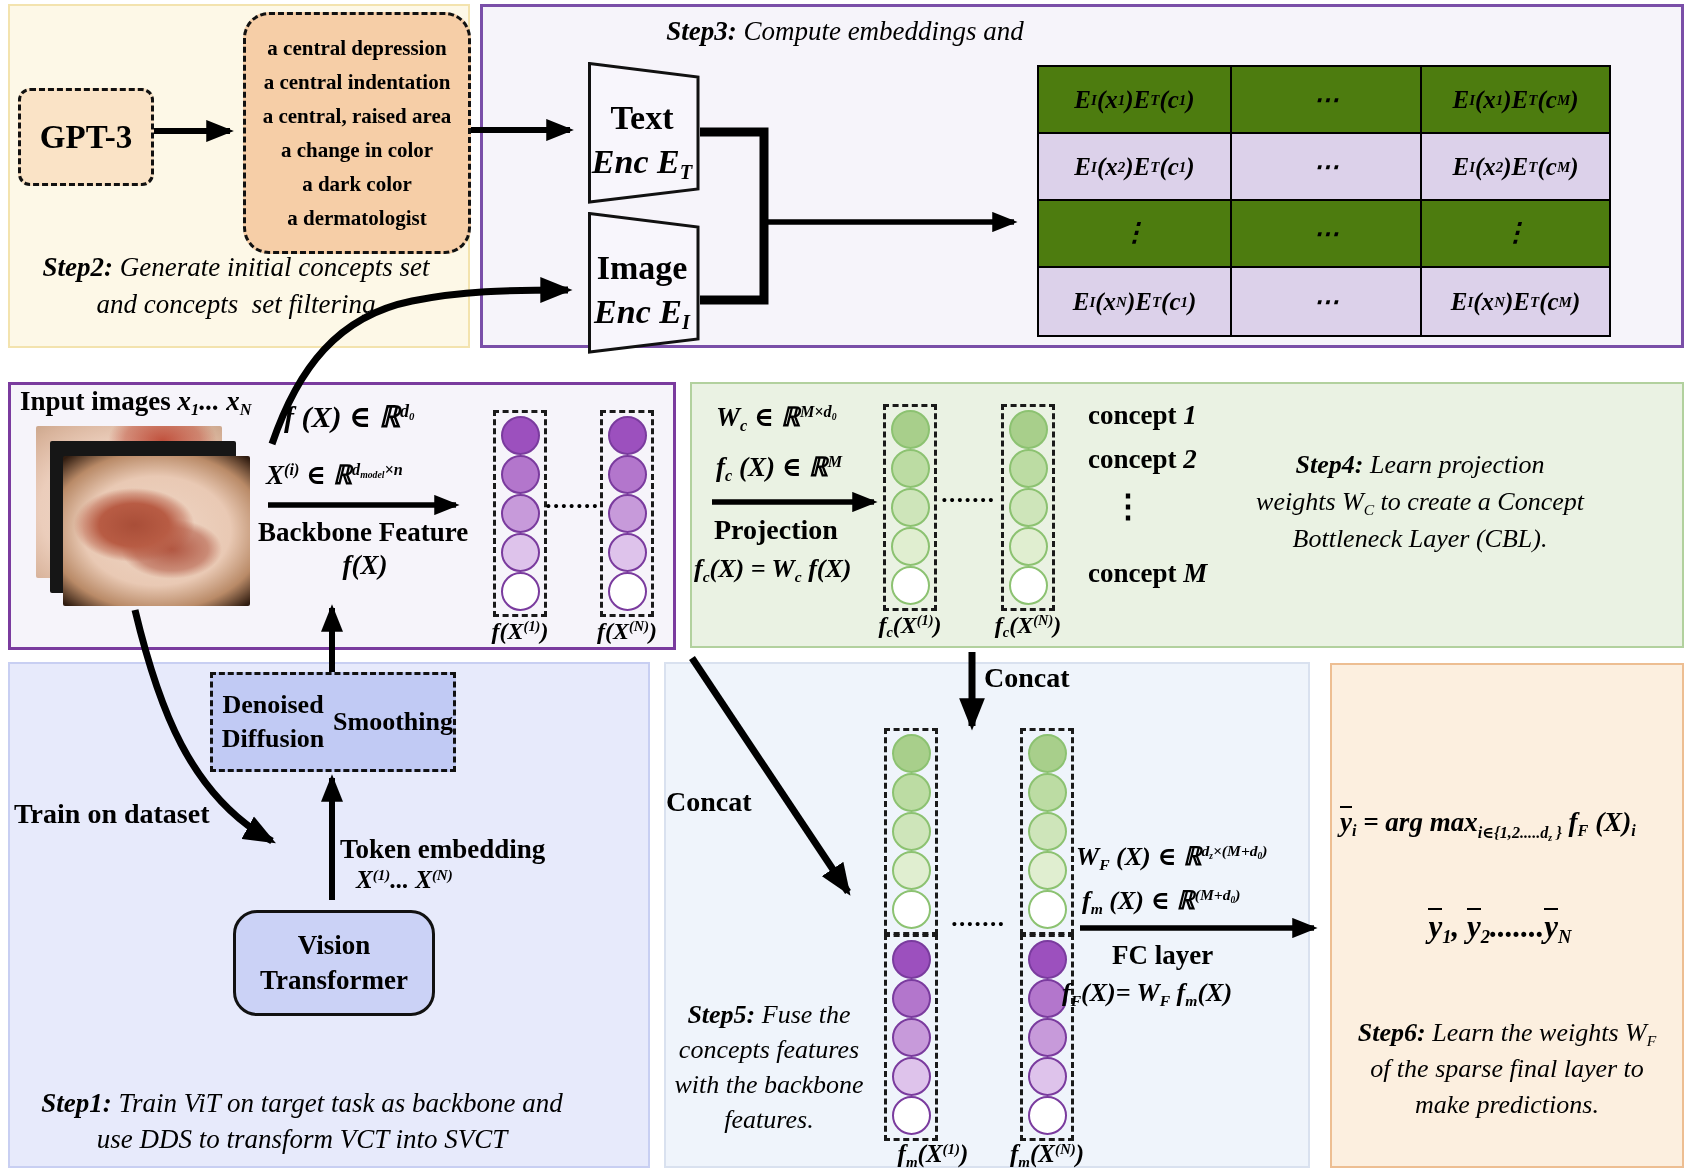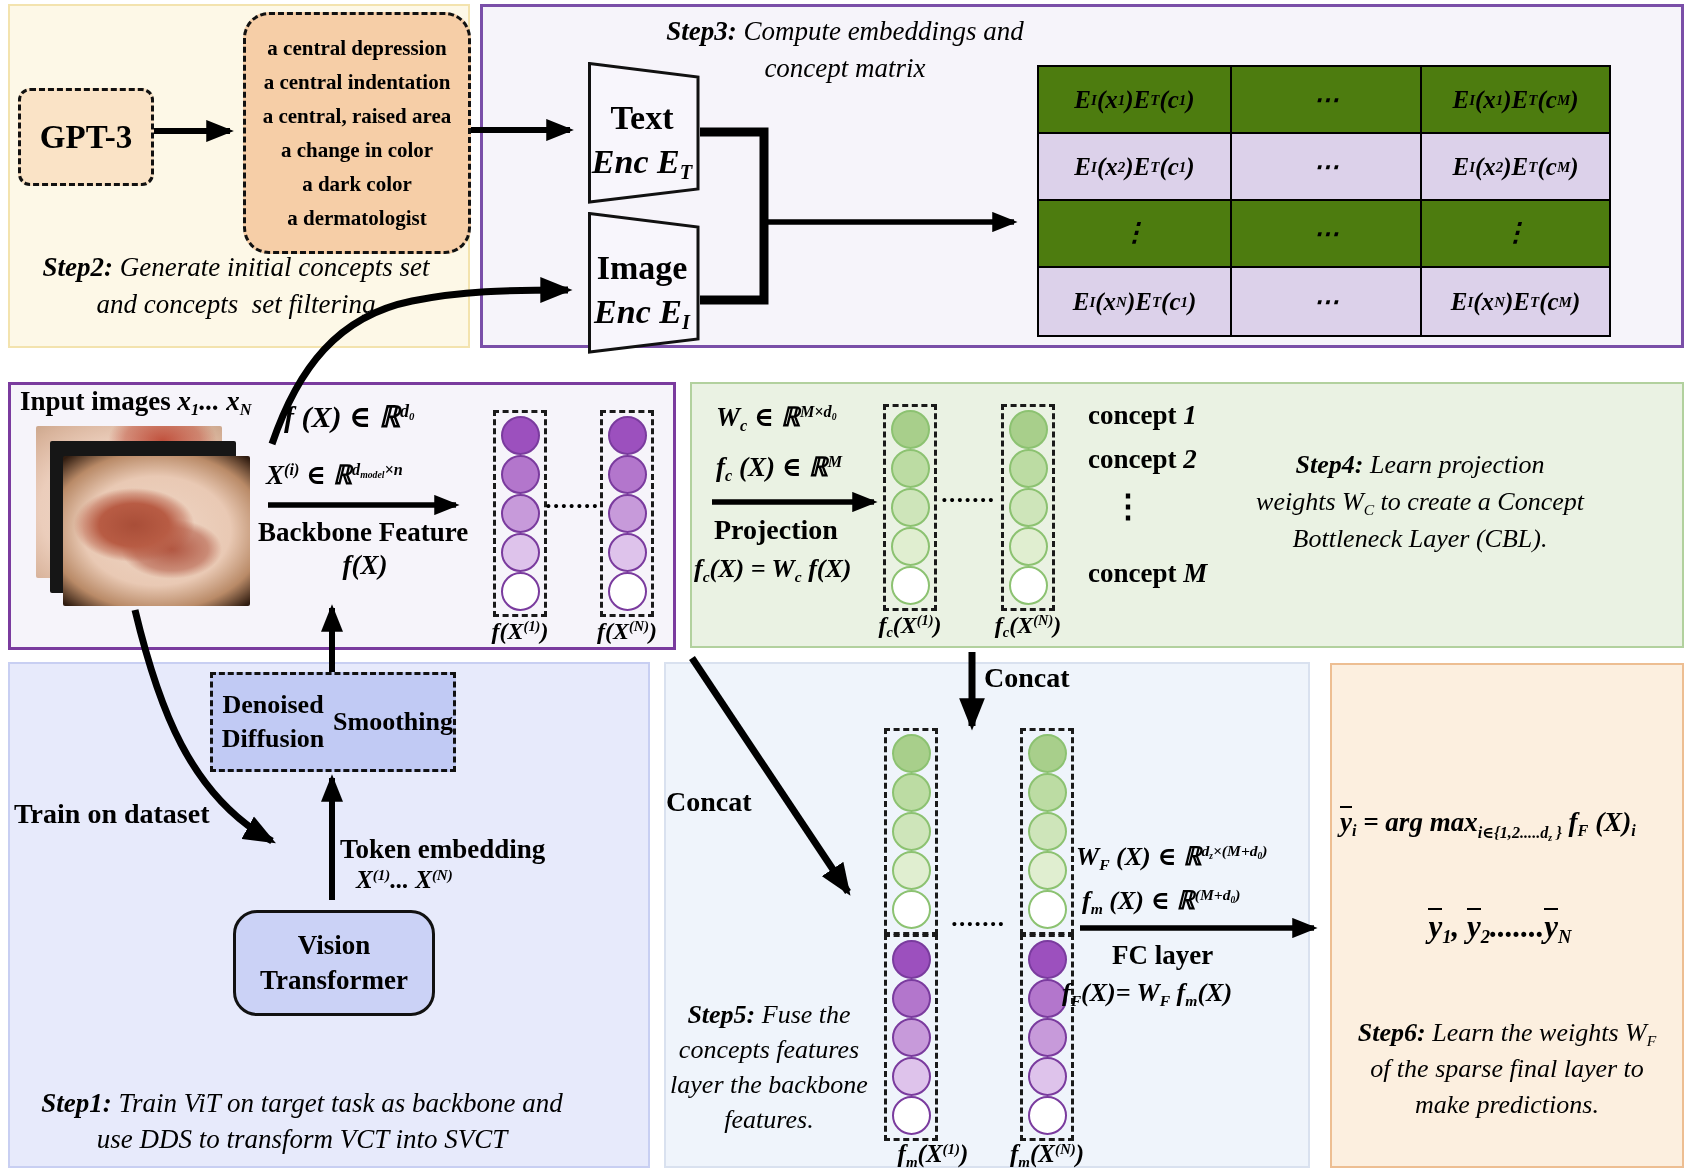--- a/index.html
+++ b/index.html
@@ -121,21 +121,20 @@
     <div>a central indentation</div>
     <div>a central, raised area</div>
     <div>a change in color</div>
     <div>a dark color</div>
     <div>a dermatologist</div>
   </div>
   <div class="t cap" style="left:10px;top:252px;width:452px;"><span class="pfx">Step2:</span><span> Generate initial concepts set</span></div>
   <div class="t cap" style="left:10px;top:289px;width:452px;">and concepts  set filtering</div>
 
   <div class="t cap" style="left:595px;top:16px;width:500px;"><span class="pfx">Step3:</span><span> Compute embeddings and</span></div>
-  <div class="t cap" style="left:595px;top:53px;width:500px;">concept matrix</div>
 
   <svg class="enc-svg" style="top:62px;">
     <polygon points="1.5,1.5 110,15 110,127 1.5,140" fill="#F8F6FC" stroke="#111" stroke-width="3"></polygon>
   </svg>
   <div class="enc-label" style="top:96px;">
     <div>Text</div>
     <div class="i">Enc E<sub>T</sub></div>
   </div>
 
   <svg class="enc-svg" style="top:212px;">
@@ -271,21 +270,21 @@
   <div class="t math" style="left:1076px;top:842px;font-size:26px;">W<sub>F</sub> (X) ∈ ℝ<sup>d<sub>z</sub>×(M+d<sub>0</sub>)</sup></div>
   <div class="t math" style="left:1082px;top:886px;font-size:26px;">f<sub>m</sub> (X) ∈ ℝ<sup>(M+d<sub>0</sub>)</sup></div>
   <div class="t b" style="left:1112px;top:940px;font-size:27px;">FC layer</div>
   <div class="t math" style="left:1062px;top:978px;font-size:26px;">f<sub>F</sub>(X)= W<sub>F</sub> f<sub>m</sub>(X)</div>
 
   <div class="t math" style="left:868px;top:1140px;width:130px;text-align:center;font-size:25px;">f<sub>m</sub>(X<sup>(1)</sup>)</div>
   <div class="t math" style="left:982px;top:1140px;width:130px;text-align:center;font-size:25px;">f<sub>m</sub>(X<sup>(N)</sup>)</div>
 
   <div class="t cap" style="left:655px;top:1000px;width:228px;font-size:26px;"><span class="pfx">Step5:</span><span> Fuse the</span></div>
   <div class="t cap" style="left:655px;top:1035px;width:228px;font-size:26px;">concepts features</div>
-  <div class="t cap" style="left:655px;top:1070px;width:228px;font-size:26px;">layer the backbone</div>
+  <div class="t cap" style="left:655px;top:1070px;width:228px;font-size:26px;">with the backbone</div>
   <div class="t cap" style="left:655px;top:1105px;width:228px;font-size:26px;">features.</div>
 
   <div class="t" style="left:1340px;top:806px;font-size:27px;"><span class="math"><span class="ov">y</span><sub>i</sub> = arg max</span><span class="ssub">i∈{1,2.....d<sub>z</sub> }</span><span class="math"> f<sub>F</sub> (X)<sub>i</sub></span></div>
   <div class="t math" style="left:1350px;top:908px;width:300px;text-align:center;font-size:31px;"><span class="ov">y</span><sub>1</sub>, <span class="ov">y</span><sub>2</sub>.......<span class="ov">y</span><sub>N</sub></div>
   <div class="t cap" style="left:1336px;top:1018px;width:342px;font-size:26px;"><span class="pfx">Step6:</span><span> Learn the weights W<sub>F</sub></span></div>
   <div class="t cap" style="left:1336px;top:1090px;width:342px;font-size:26px;">make predictions.</div>
   <div class="t cap" style="left:1336px;top:1054px;width:342px;font-size:26px;">of the sparse final layer to</div>
 
 </div>
 

